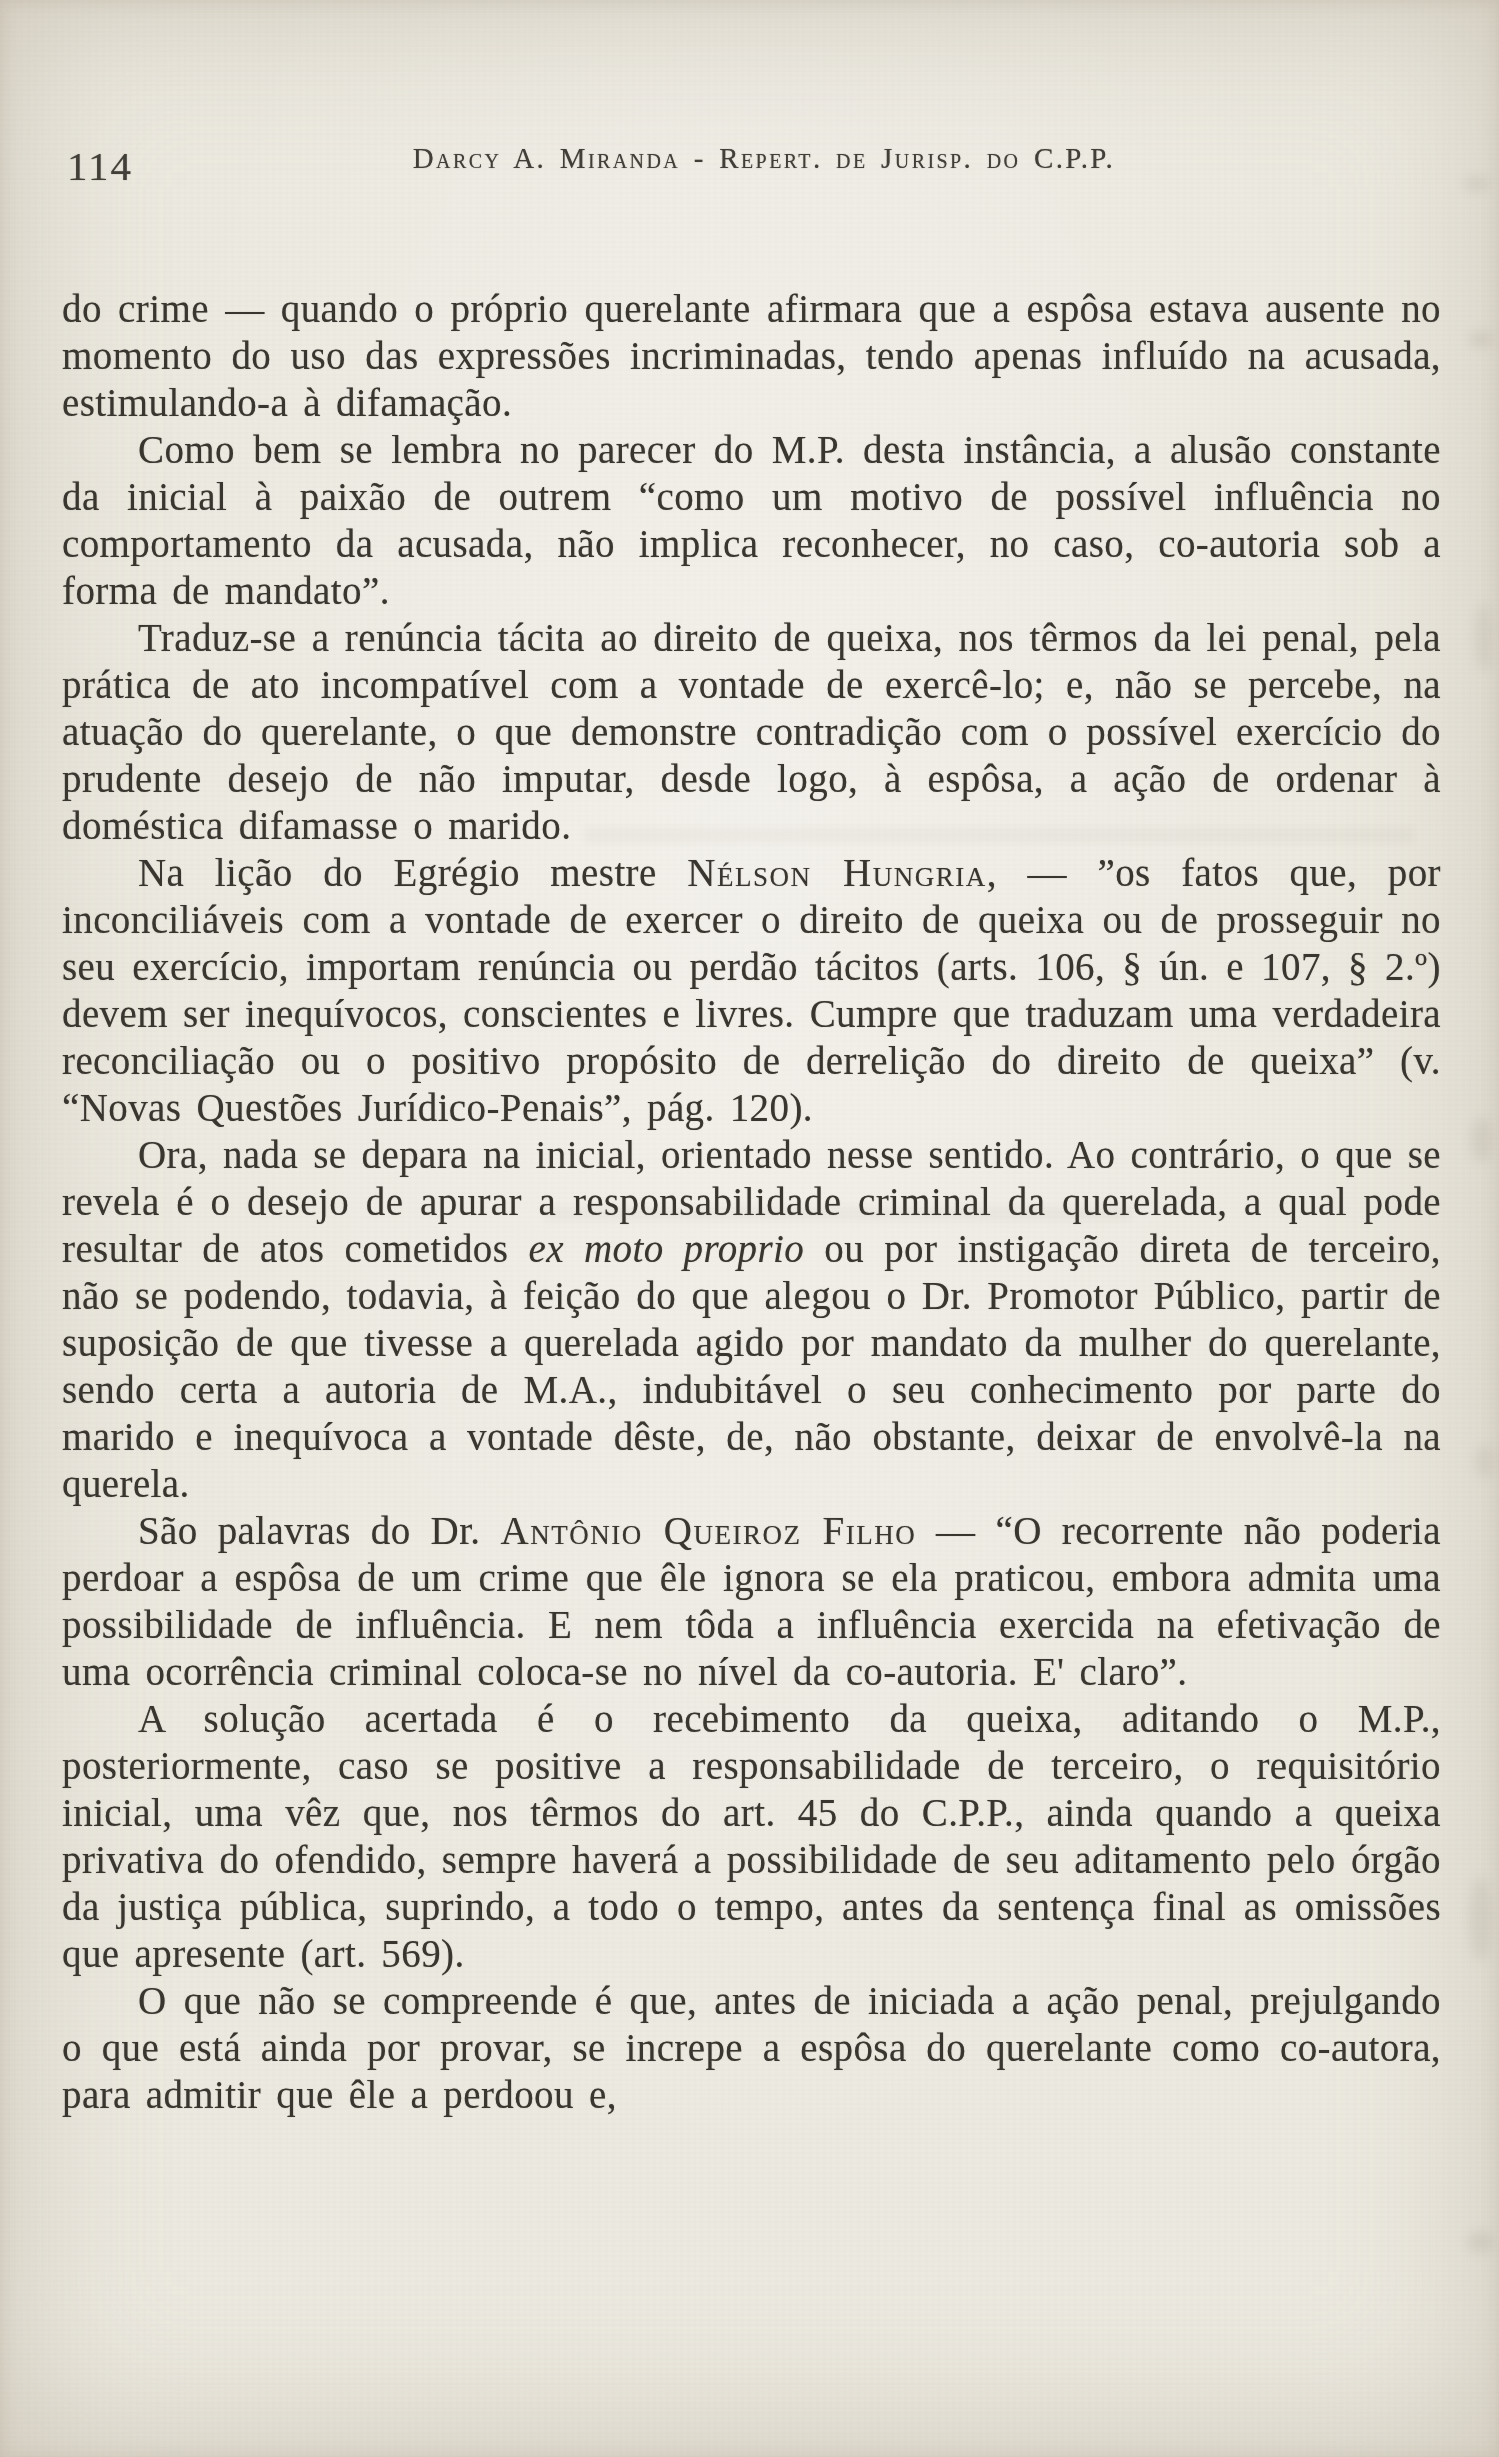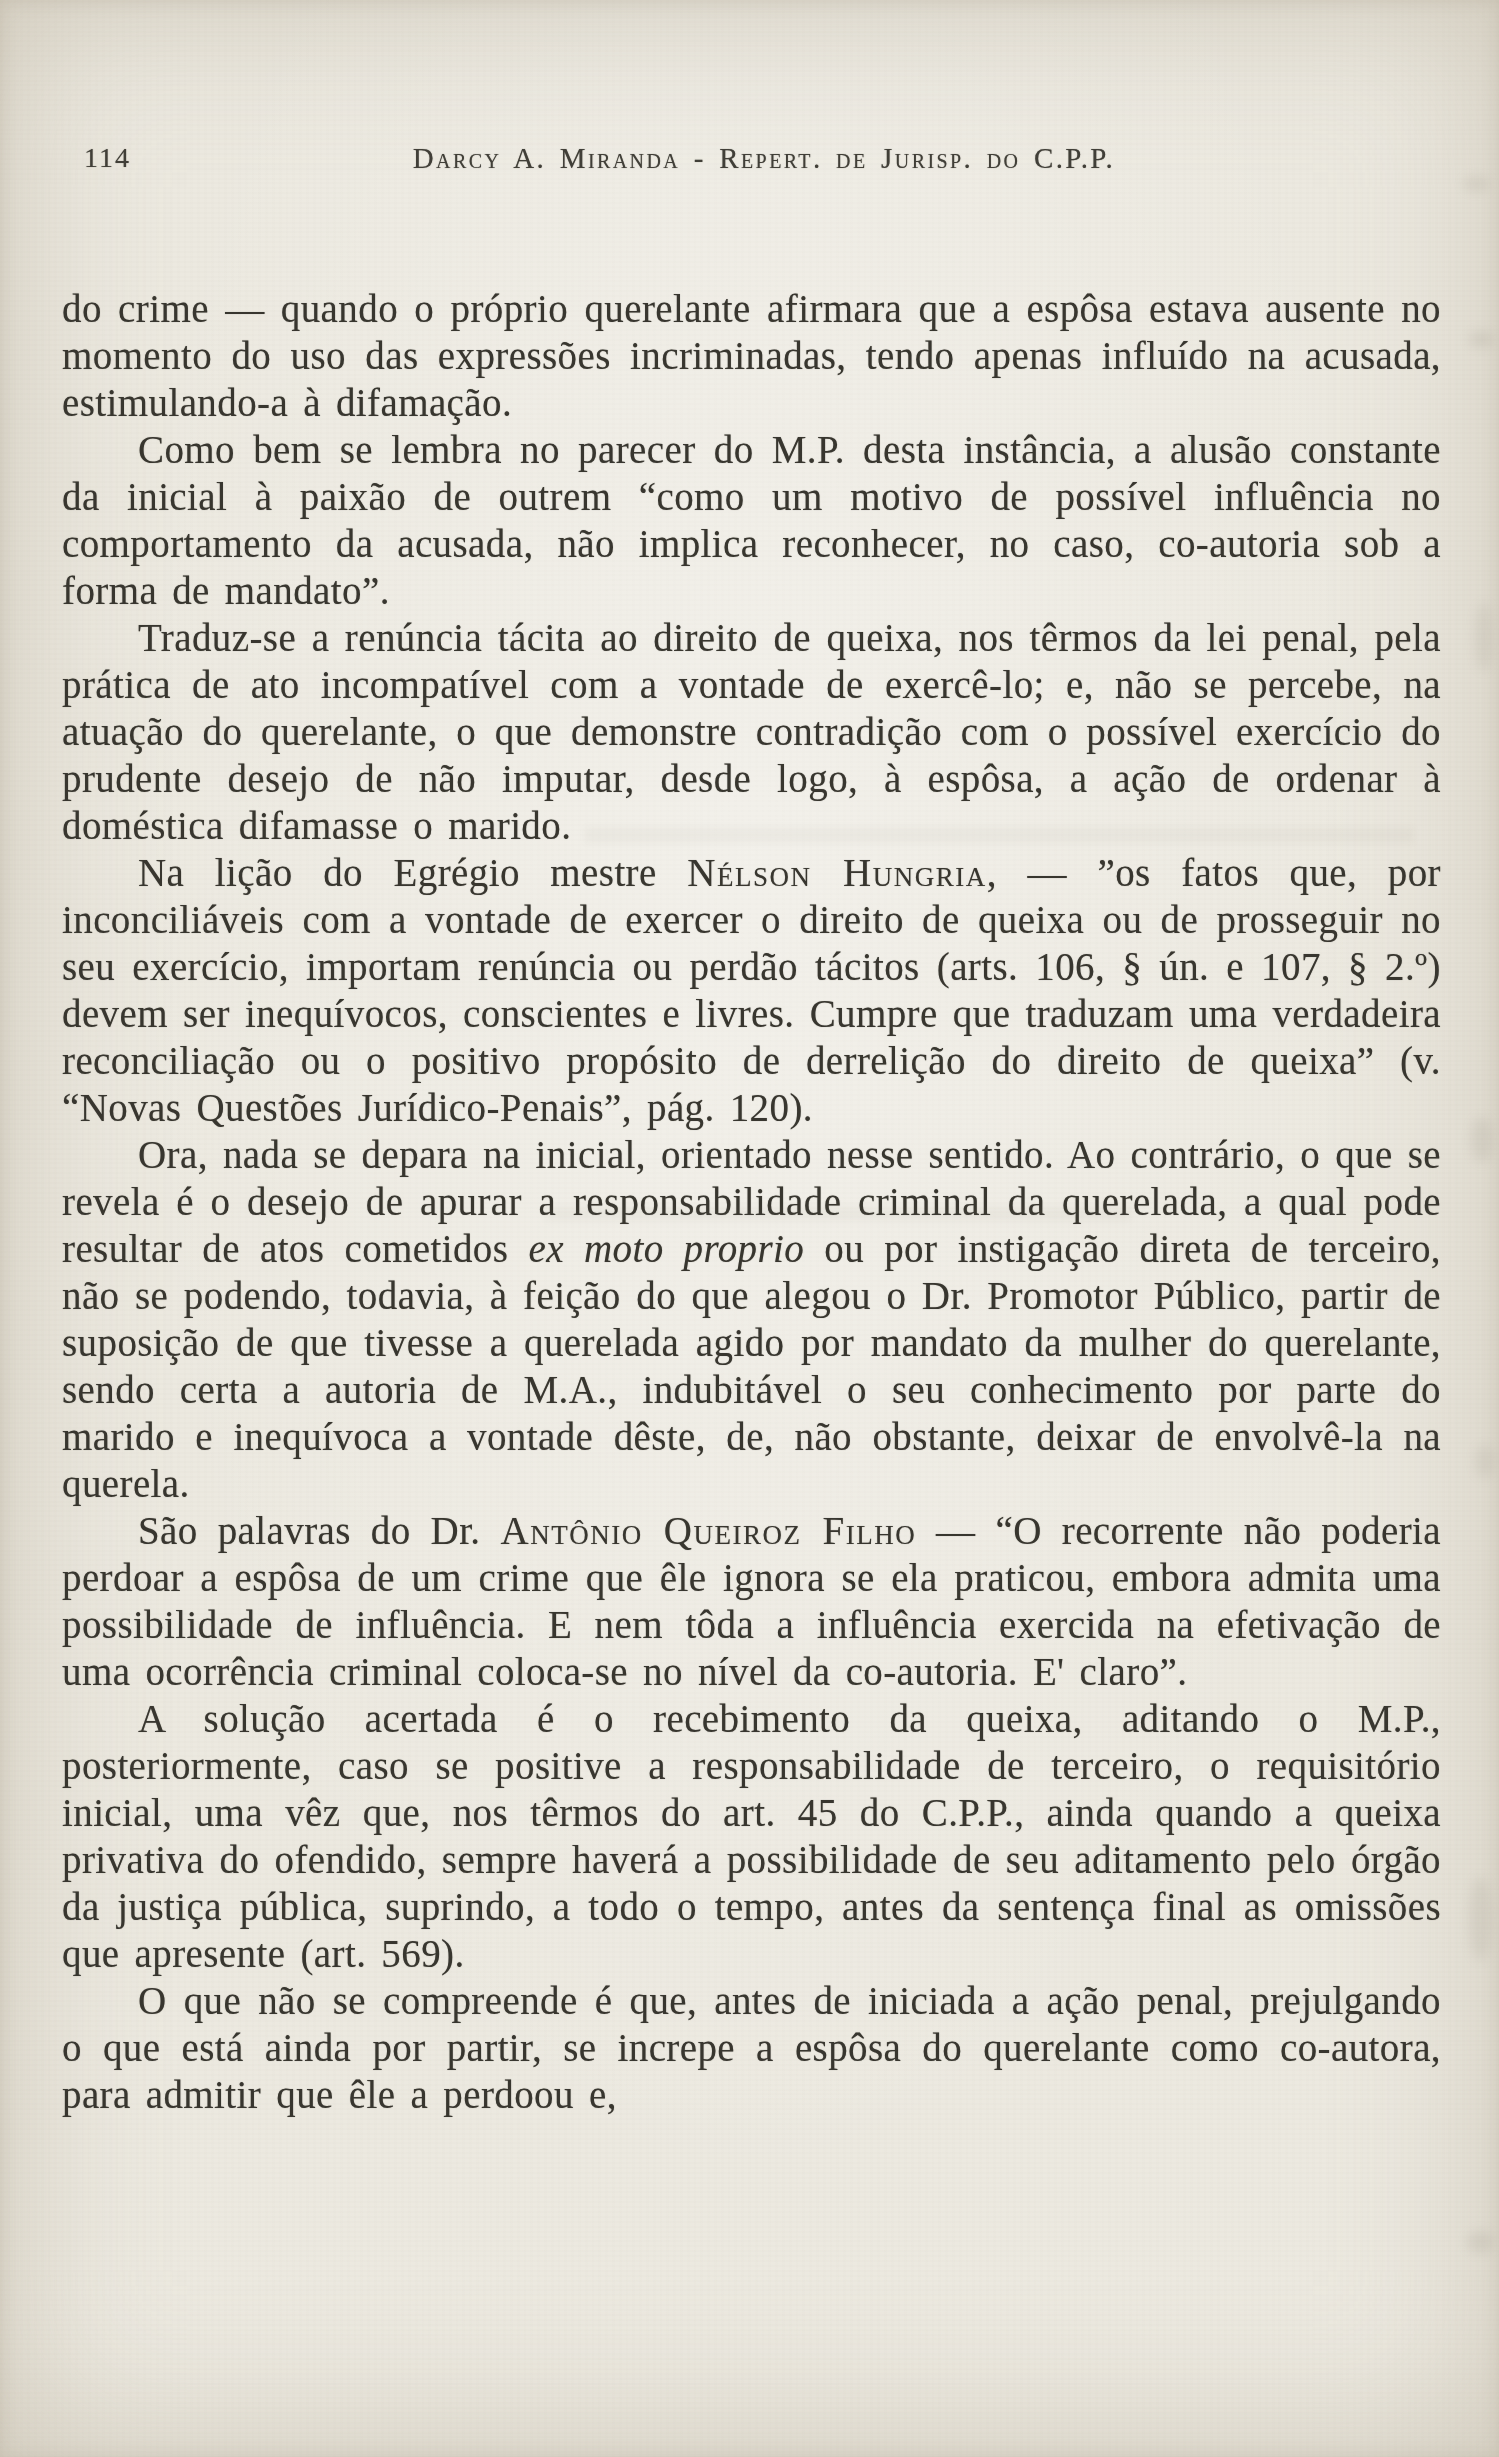--- a/index.html
+++ b/index.html
@@ -22,22 +22,22 @@
       repeating-linear-gradient(0deg, rgba(120,110,90,.015) 0 2px, rgba(0,0,0,0) 2px 4.9px),
       repeating-linear-gradient(90deg, rgba(120,110,90,.012) 0 2.9px, rgba(0,0,0,0) 2.9px 6.8px),
       var(--paper);
     box-shadow:inset 0 0 156px rgba(168,158,136,.45), inset 0 0 17.6px rgba(150,140,120,.25);
   }
   .page-header{
     position:absolute;top:138px;left:62px;right:57px;height:55px;
     color:var(--header-ink);
   }
   .page-number{
-    position:absolute;left:22px;top:3.9px;
-    font-size:28px;letter-spacing:2px;
+    position:absolute;left:5px;top:3.9px;
+    font-size:41px;letter-spacing:2px;
     text-shadow:0 0 1px rgba(58,56,47,.6);
   }
   .running-title{
     position:absolute;left:195px;width:1014px;top:3.9px;
     text-align:center;
     font-variant:small-caps;
     font-size:29px;
     letter-spacing:2.4px;
     word-spacing:3.9px;
     white-space:nowrap;
@@ -81,21 +81,21 @@
   </div>
 
   <div class="text-block">
       <p class="para"><span class="seg-normal">do crime — quando o próprio querelante afirmara que a espôsa estava ausente no momento do uso das expressões incriminadas, tendo apenas influído na acusada, estimulando-a à difamação.</span></p>
       <p class="para indent"><span class="seg-normal">Como bem se lembra no parecer do M.P. desta instância, a alusão constante da inicial à paixão de outrem “como um motivo de possível influência no comportamento da acusada, não implica reconhecer, no caso, co-autoria sob a forma de mandato”.</span></p>
       <p class="para indent"><span class="seg-normal">Traduz-se a renúncia tácita ao direito de queixa, nos têrmos da lei penal, pela prática de ato incompatível com a vontade de exercê-lo; e, não se percebe, na atuação do querelante, o que demonstre contradição com o possível exercício do prudente desejo de não imputar, desde logo, à espôsa, a ação de ordenar à doméstica difamasse o marido.</span></p>
       <p class="para indent"><span class="seg-normal">Na lição do Egrégio mestre </span><span class="seg-smallcaps">Nélson Hungria</span><span class="seg-normal">, — ”os fatos que, por inconciliáveis com a vontade de exercer o direito de queixa ou de prosseguir no seu exercício, importam renúncia ou perdão tácitos (arts. 106, § ún. e 107, § 2.º) devem ser inequívocos, conscientes e livres. Cumpre que traduzam uma verdadeira reconciliação ou o positivo propósito de derrelição do direito de queixa” (v. “Novas Questões Jurídico-Penais”, pág. 120).</span></p>
       <p class="para indent"><span class="seg-normal">Ora, nada se depara na inicial, orientado nesse sentido. Ao contrário, o que se revela é o desejo de apurar a responsabilidade criminal da querelada, a qual pode resultar de atos cometidos </span><span class="seg-italic">ex moto proprio</span><span class="seg-normal"> ou por instigação direta de terceiro, não se podendo, todavia, à feição do que alegou o Dr. Promotor Público, partir de suposição de que tivesse a querelada agido por mandato da mulher do querelante, sendo certa a autoria de M.A., indubitável o seu conhecimento por parte do marido e inequívoca a vontade dêste, de, não obstante, deixar de envolvê-la na querela.</span></p>
       <p class="para indent"><span class="seg-normal">São palavras do Dr. </span><span class="seg-smallcaps">Antônio Queiroz Filho</span><span class="seg-normal"> — “O recorrente não poderia perdoar a espôsa de um crime que êle ignora se ela praticou, embora admita uma possibilidade de influência. E nem tôda a influência exercida na efetivação de uma ocorrência criminal coloca-se no nível da co-autoria. E' claro”.</span></p>
       <p class="para indent"><span class="seg-normal">A solução acertada é o recebimento da queixa, aditando o M.P., posteriormente, caso se positive a responsabilidade de terceiro, o requisitório inicial, uma vêz que, nos têrmos do art. 45 do C.P.P., ainda quando a queixa privativa do ofendido, sempre haverá a possibilidade de seu aditamento pelo órgão da justiça pública, suprindo, a todo o tempo, antes da sentença final as omissões que apresente (art. 569).</span></p>
-      <p class="para indent"><span class="seg-normal">O que não se compreende é que, antes de iniciada a ação penal, prejulgando o que está ainda por partir, se increpe a espôsa do querelante como co-autora, para admitir que êle a perdoou e,</span></p>
+      <p class="para indent"><span class="seg-normal">O que não se compreende é que, antes de iniciada a ação penal, prejulgando o que está ainda por provar, se increpe a espôsa do querelante como co-autora, para admitir que êle a perdoou e,</span></p>
     </div>
 
   <div class="smudge s1"></div>
   <div class="smudge s2"></div>
   <div class="smudge s3"></div>
   <div class="smudge s4"></div>
   <div class="smudge s5"></div>
   <div class="smudge s6"></div>
   <div class="smudge s7"></div>
   <div class="bleed b1"></div>

